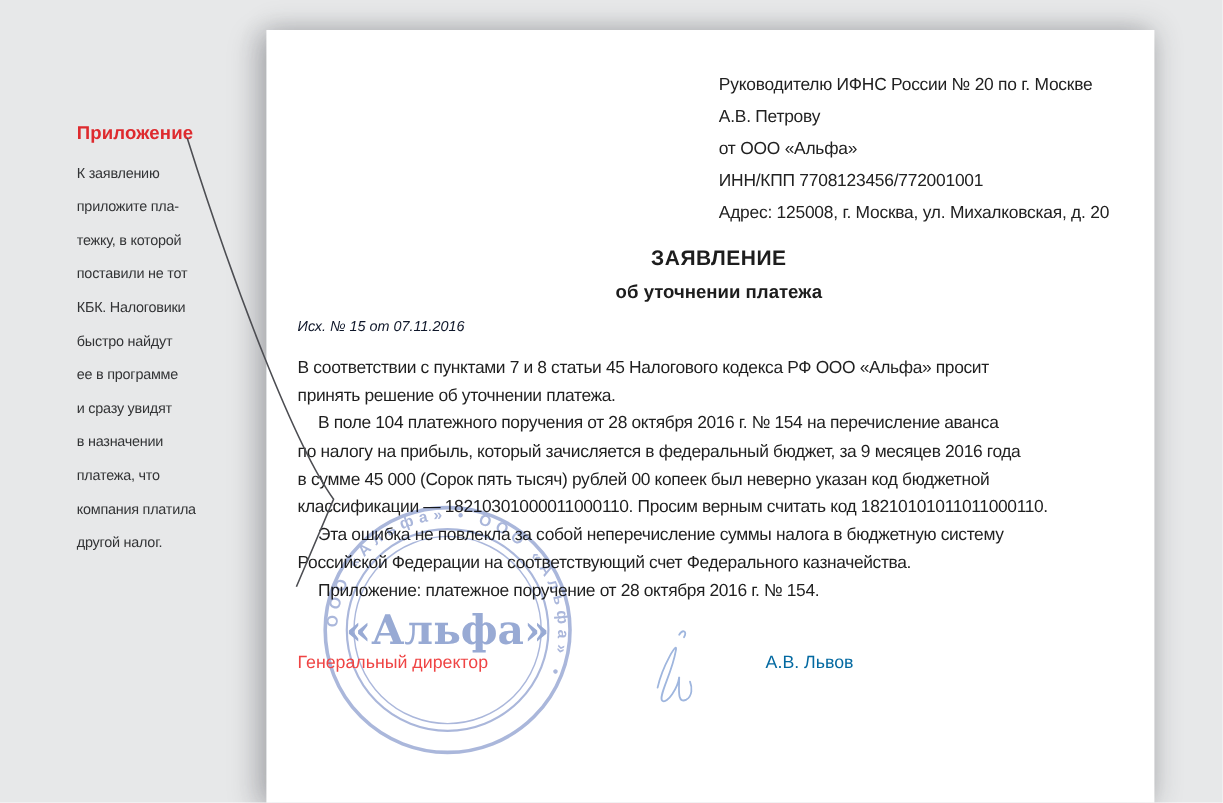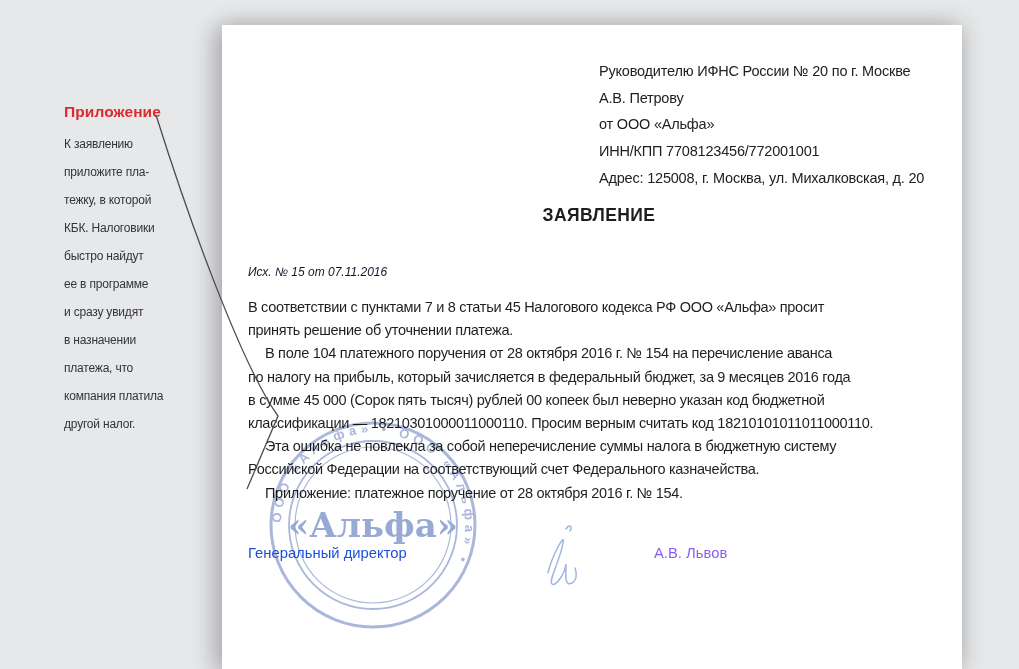--- a/index.html
+++ b/index.html
@@ -23,22 +23,22 @@
   .ltr-title { position:absolute; left:26px; top:180px; width:702px; text-align:center;
                font-size:17.5px; font-weight:bold; color:#1d1d1d; letter-spacing:.4px; }
   .ltr-subtitle { position:absolute; left:26px; top:210px; width:702px; text-align:center;
                   font-size:15.5px; font-weight:bold; color:#1d1d1d; }
   .ref-line { position:absolute; left:26px; top:240px; font-size:12px; font-style:italic; color:#0f172a; }
 
   .body-text { position:absolute; left:26px; top:271px; width:712px; }
   .body-text div { font-size:14.5px; line-height:23.2px; color:#1f1f1f; letter-spacing:-.3px; white-space:nowrap; }
   .body-text div.indent { padding-left:17px; }
 
-  .sig-title { position:absolute; left:26px; top:520px; font-size:14.8px; color:#1d4ed8; }
-  .sig-name  { position:absolute; left:416px; top:520px; font-size:14.8px; color:#8b5cf6;margin-left:16px; }
+  .sig-title { position:absolute; left:26px; top:520px; font-size:14.8px; color:#ef4444; }
+  .sig-name  { position:absolute; left:416px; top:520px; font-size:14.8px; color:#0369a1; }
 
   .stamp { position:absolute; left:36px; top:385px; width:230px; height:230px;
            mix-blend-mode:multiply; opacity:.95; }
   .stamp-ring-text { font-family:"Liberation Sans",sans-serif; font-size:13px; font-weight:bold;
                      letter-spacing:4.5px; fill:#a6b3d9; }
   .stamp-center { font-family:"DejaVu Serif","Liberation Serif",serif; font-size:34px; font-weight:bold;
                   fill:#93a6d2; }
 
   .signature-svg { position:absolute; left:314px; top:496px; width:52px; height:74px; }
 
@@ -49,20 +49,21 @@
 <body>
 
 <div class="canvas">
 
   <aside class="annotation">
     <div class="ann-title">Приложение</div>
     <div class="ann-lines">
       <div>К заявлению</div>
       <div>приложите пла-</div>
       <div>тежку, в которой</div>
+      <div>поставили не тот</div>
       <div>КБК. Налоговики</div>
       <div>быстро найдут</div>
       <div>ее в программе</div>
       <div>и сразу увидят</div>
       <div>в назначении</div>
       <div>платежа, что</div>
       <div>компания платила</div>
       <div>другой налог.</div>
     </div>
   </aside>
@@ -71,20 +72,21 @@
 
     <div class="recipient">
       <div>Руководителю ИФНС России № 20 по г. Москве</div>
       <div>А.В. Петрову</div>
       <div>от ООО «Альфа»</div>
       <div>ИНН/КПП 7708123456/772001001</div>
       <div>Адрес: 125008, г. Москва, ул. Михалковская, д. 20</div>
     </div>
 
     <div class="ltr-title">ЗАЯВЛЕНИЕ</div>
+    <div class="ltr-subtitle">об уточнении платежа</div>
     <div class="ref-line">Исх. № 15 от 07.11.2016</div>
 
     <div class="body-text">
       <div>В соответствии с пунктами 7 и 8 статьи 45 Налогового кодекса РФ ООО «Альфа» просит</div>
       <div>принять решение об уточнении платежа.</div>
       <div class="indent">В поле 104 платежного поручения от 28 октября 2016 г. № 154 на перечисление аванса</div>
       <div>по налогу на прибыль, который зачисляется в федеральный бюджет, за 9 месяцев 2016 года</div>
       <div>в сумме 45 000 (Сорок пять тысяч) рублей 00 копеек был неверно указан код бюджетной</div>
       <div>классификации — 18210301000011000110. Просим верным считать код 18210101011011000110.</div>
       <div class="indent">Эта ошибка не повлекла за собой неперечисление суммы налога в бюджетную систему</div>

